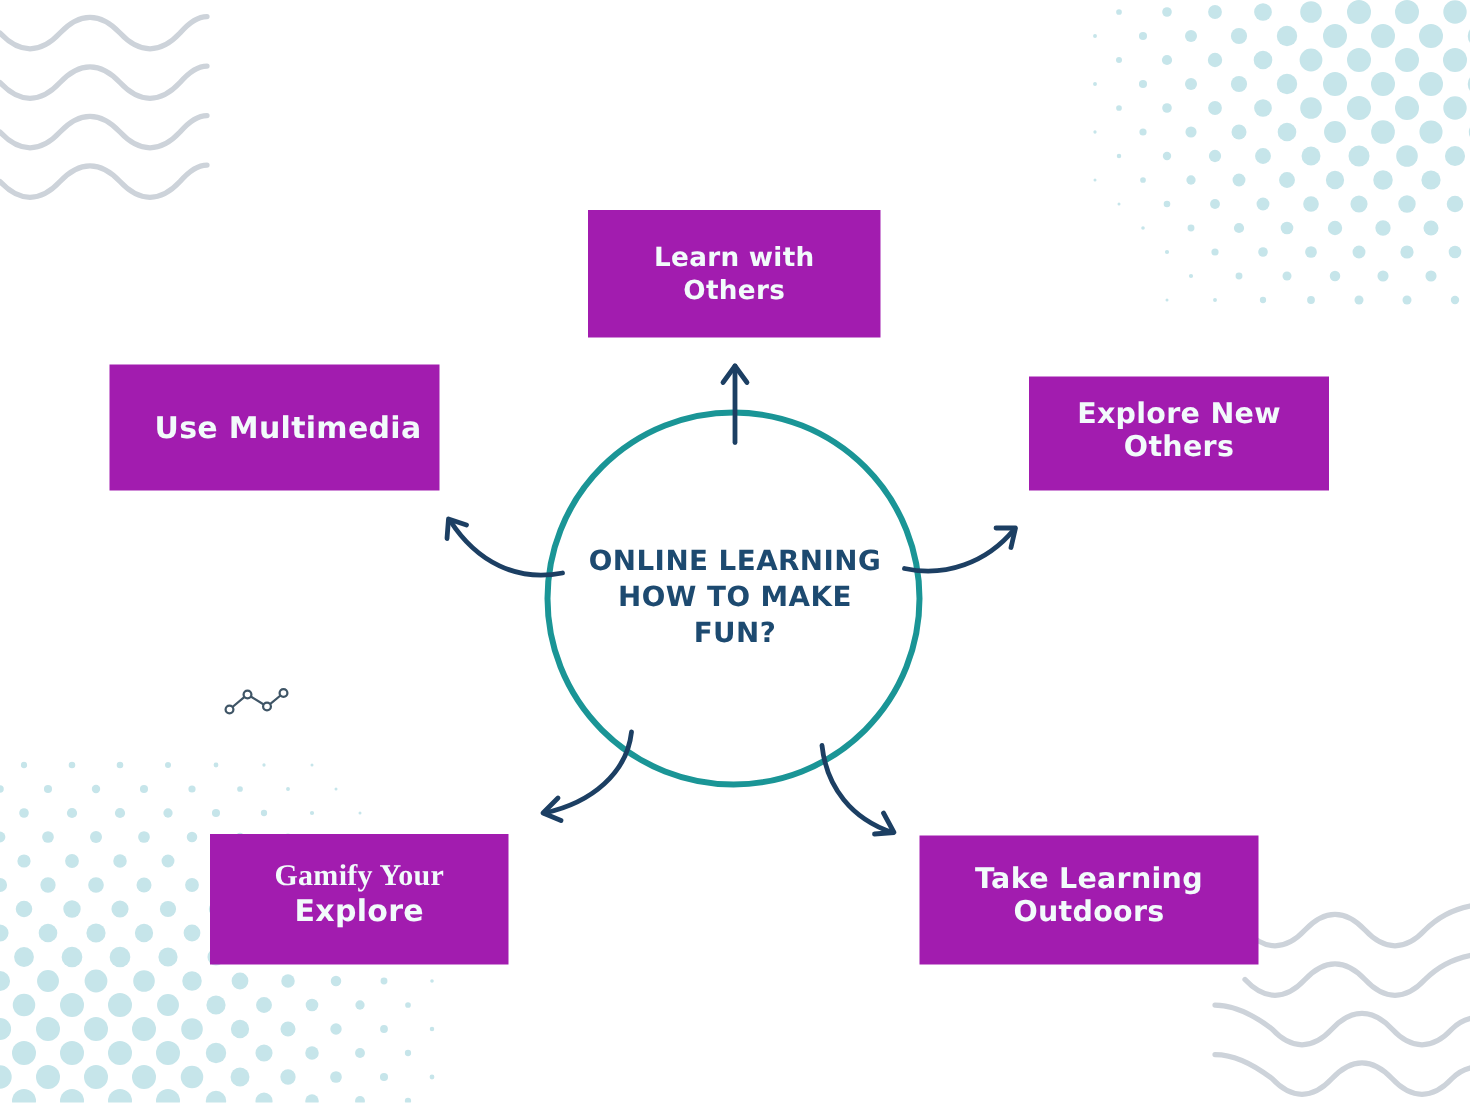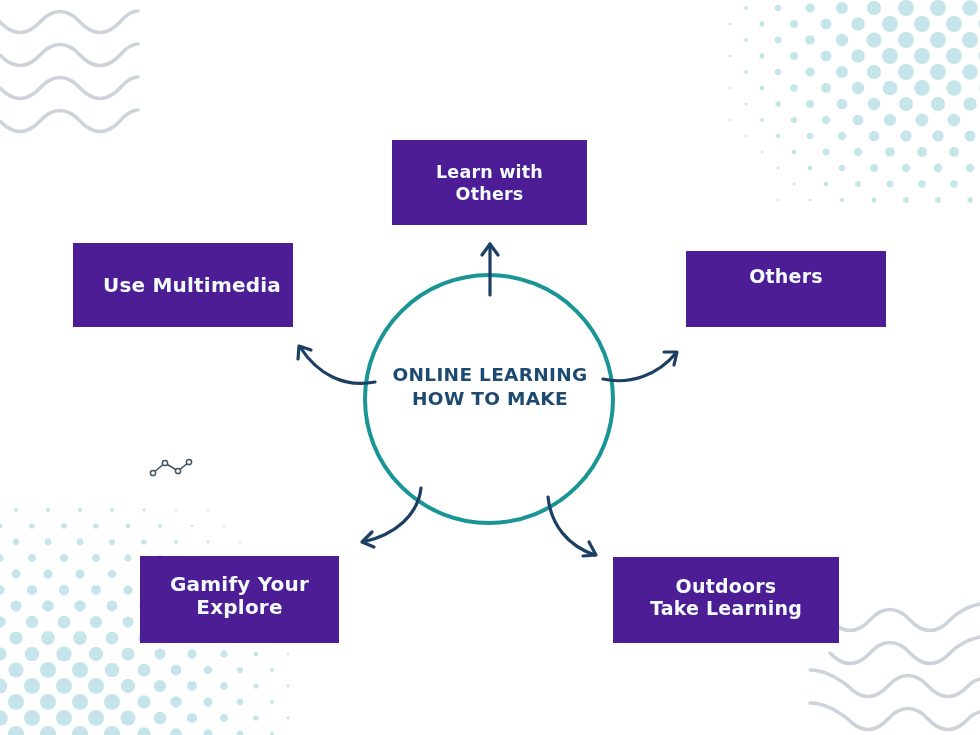--- a/index.html
+++ b/index.html
@@ -1,19 +1,19 @@
 <!DOCTYPE html>
 <html><head>
 <meta charset="utf-8">
 <style>
   html, body { margin: 0; padding: 0; }
   body { width: 980px; height: 735px; position: relative; overflow: hidden; background: #ffffff; font-family: "DejaVu Sans", sans-serif; }
   .layer { position: absolute; left: 0; top: 0; width: 980px; height: 735px; }
   .box {
-    position: absolute; background: #4c1d95; color: #f2fbfb;
+    position: absolute; background: #a21caf; color: #f2fbfb;
     display: flex; align-items: center; justify-content: center; text-align: center;
     font-family: "DejaVu Sans", sans-serif; font-weight: bold; font-size: 19px; line-height: 22px;
     letter-spacing: 0.2px; box-sizing: border-box; padding: 0 10px;
   }
   .center-title {
     position: absolute; left: 380px; top: 363px; width: 220px; text-align: center;
     font-family: "DejaVu Sans", sans-serif; font-weight: bold; font-size: 18.5px; line-height: 24px;
     color: #1d4a70; letter-spacing: 0.3px;
   }
 </style>
@@ -325,45 +325,47 @@
     <g>
       <path d="M548,497 C551,525 568,546 595,555"></path>
       <path d="M589,542 L596,555 L583,556"></path>
     </g>
   </g>
 </svg>
 
 <div class="center-title">
   <div>ONLINE LEARNING</div>
   <div>HOW TO MAKE</div>
+  <div>FUN?</div>
 </div>
 
 <div class="box" style="left:392px; top:140px; width:195px; height:85px;">
   <div>
     <div style="font-size:17.5px;">Learn with Others</div>
   </div>
 </div>
 
 <div class="box" style="left:73px; top:243px; width:220px; height:84px;padding-left:28px;">
   <div>
     <div style="font-size:20px;">Use Multimedia</div>
   </div>
 </div>
 
 <div class="box" style="left:686px; top:251px; width:200px; height:76px; align-items:flex-start; padding-top:14px;">
   <div>
+    <div>Explore New</div>
     <div>Others</div>
   </div>
 </div>
 
 <div class="box" style="left:140px; top:556px; width:199px; height:87px; align-items:flex-start; padding-top:16px;">
   <div>
-    <div style="font-size:20px; line-height:24px;">Gamify Your</div>
+    <div style="font-size:20px; line-height:24px;font-family:Liberation Serif, serif;">Gamify Your</div>
     <div style="font-size:20px; line-height:22px;">Explore</div>
   </div>
 </div>
 
 <div class="box" style="left:613px; top:557px; width:226px; height:86px; align-items:flex-start; padding-top:18px;">
   <div>
+    <div>Take Learning</div>
     <div>Outdoors</div>
-    <div>Take Learning</div>
   </div>
 </div>
 
 </body></html>

